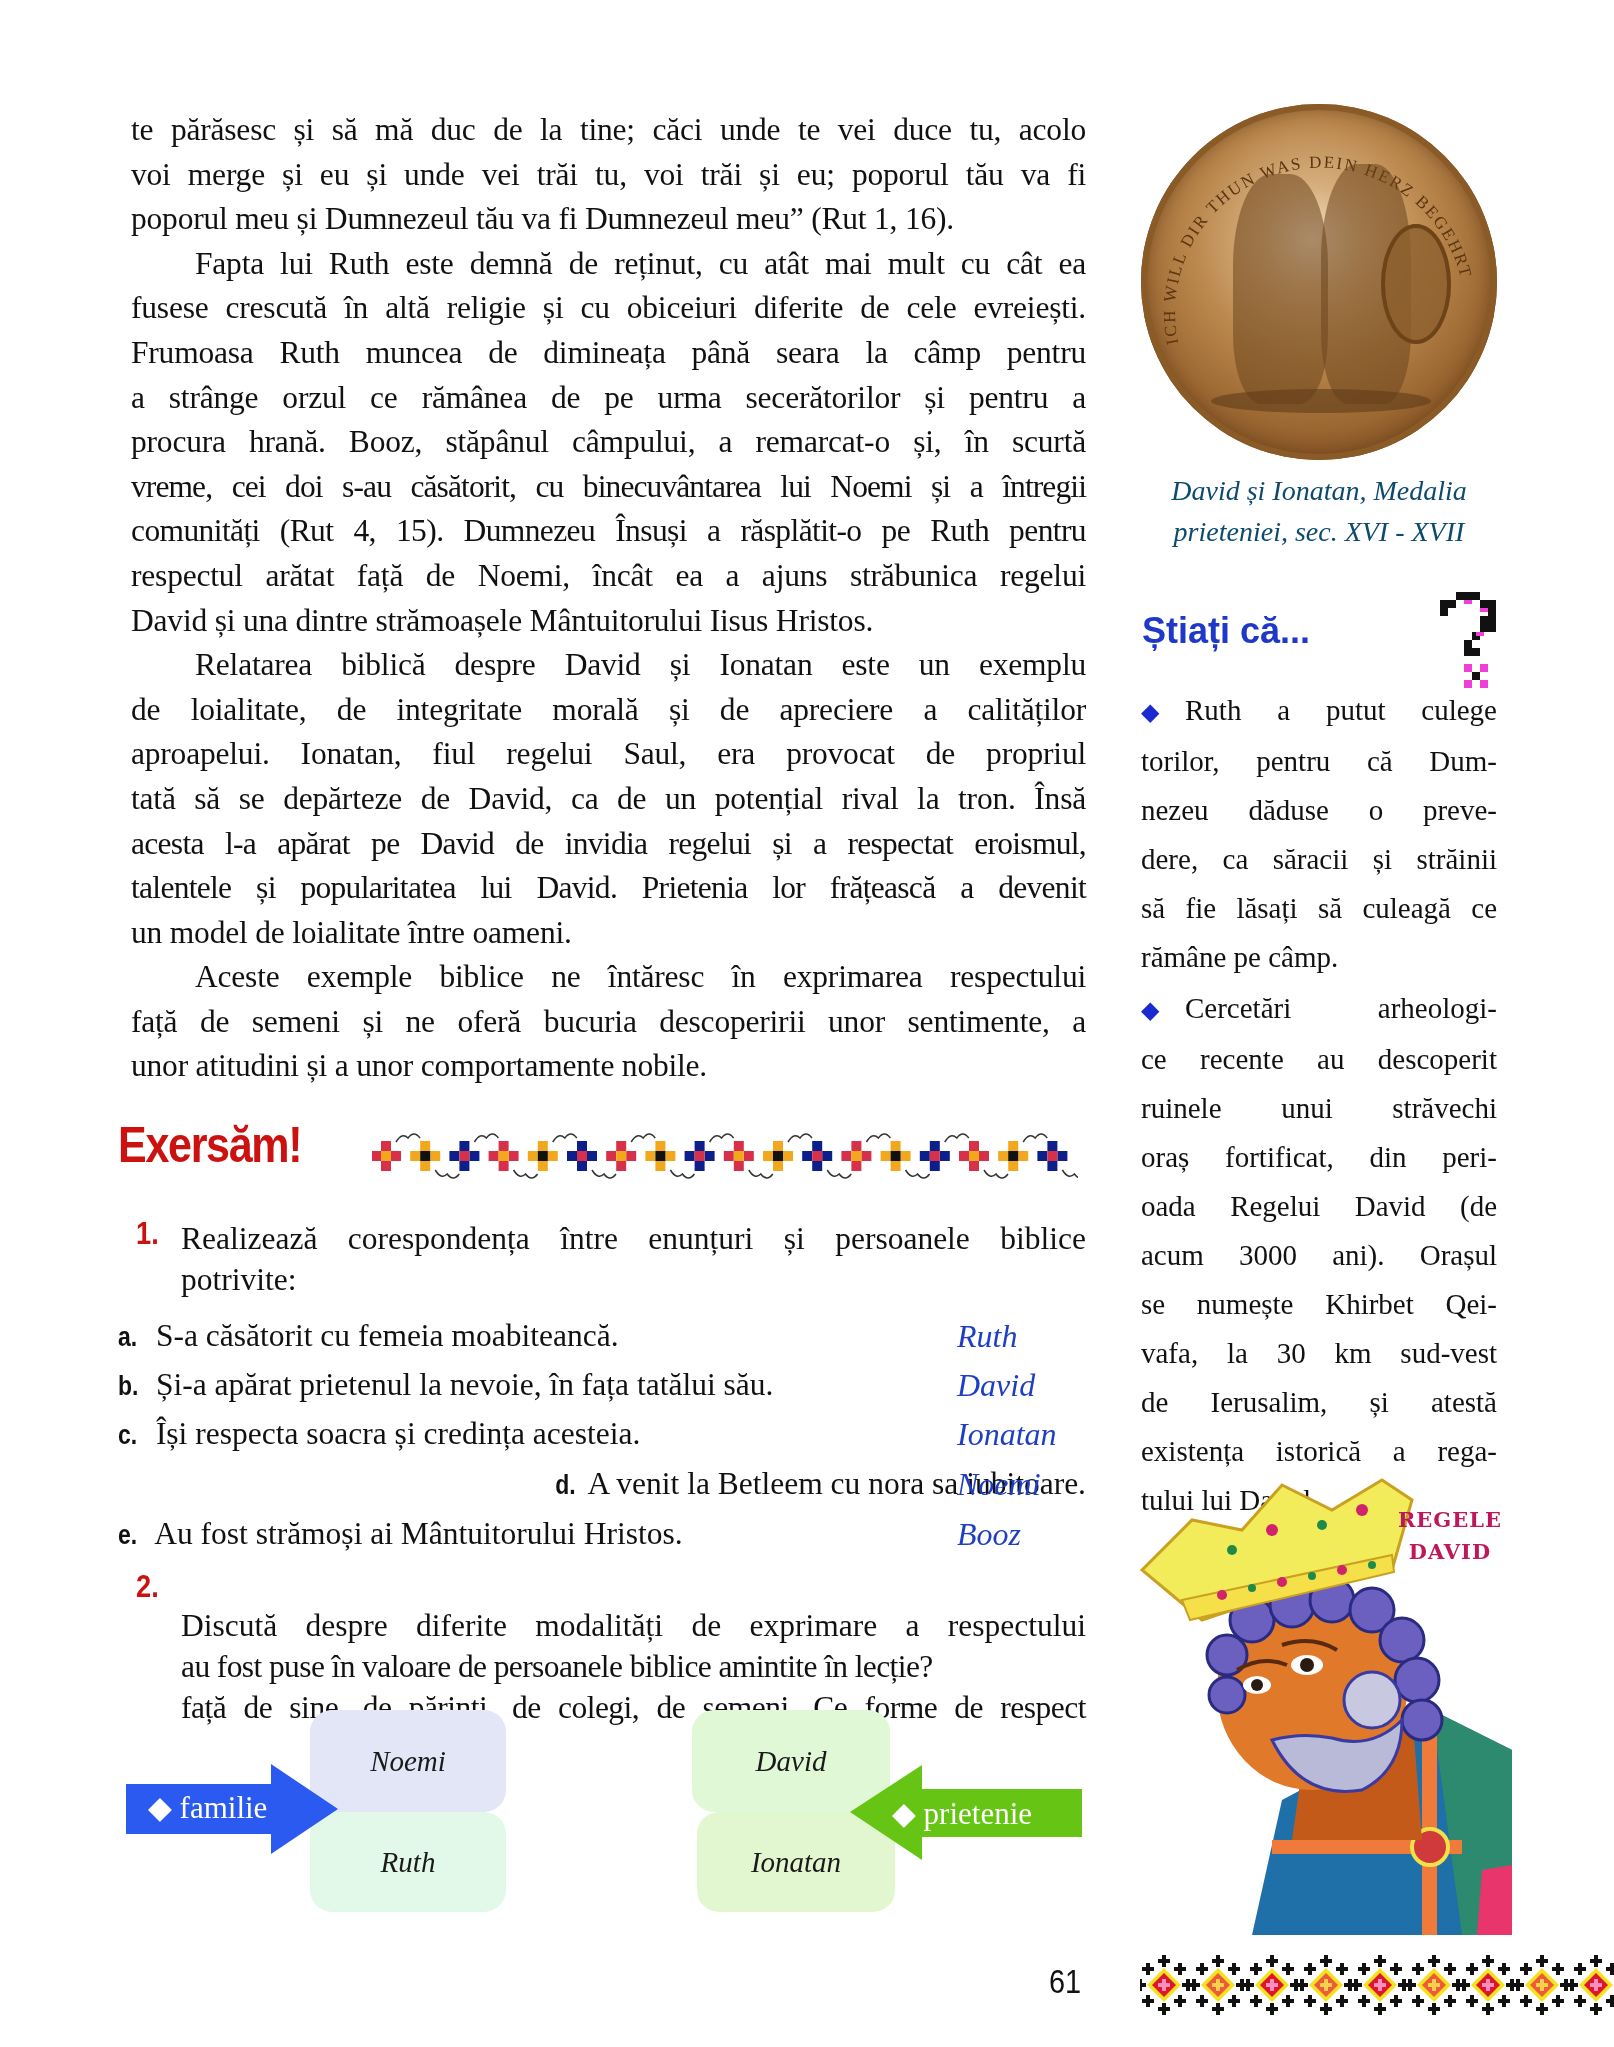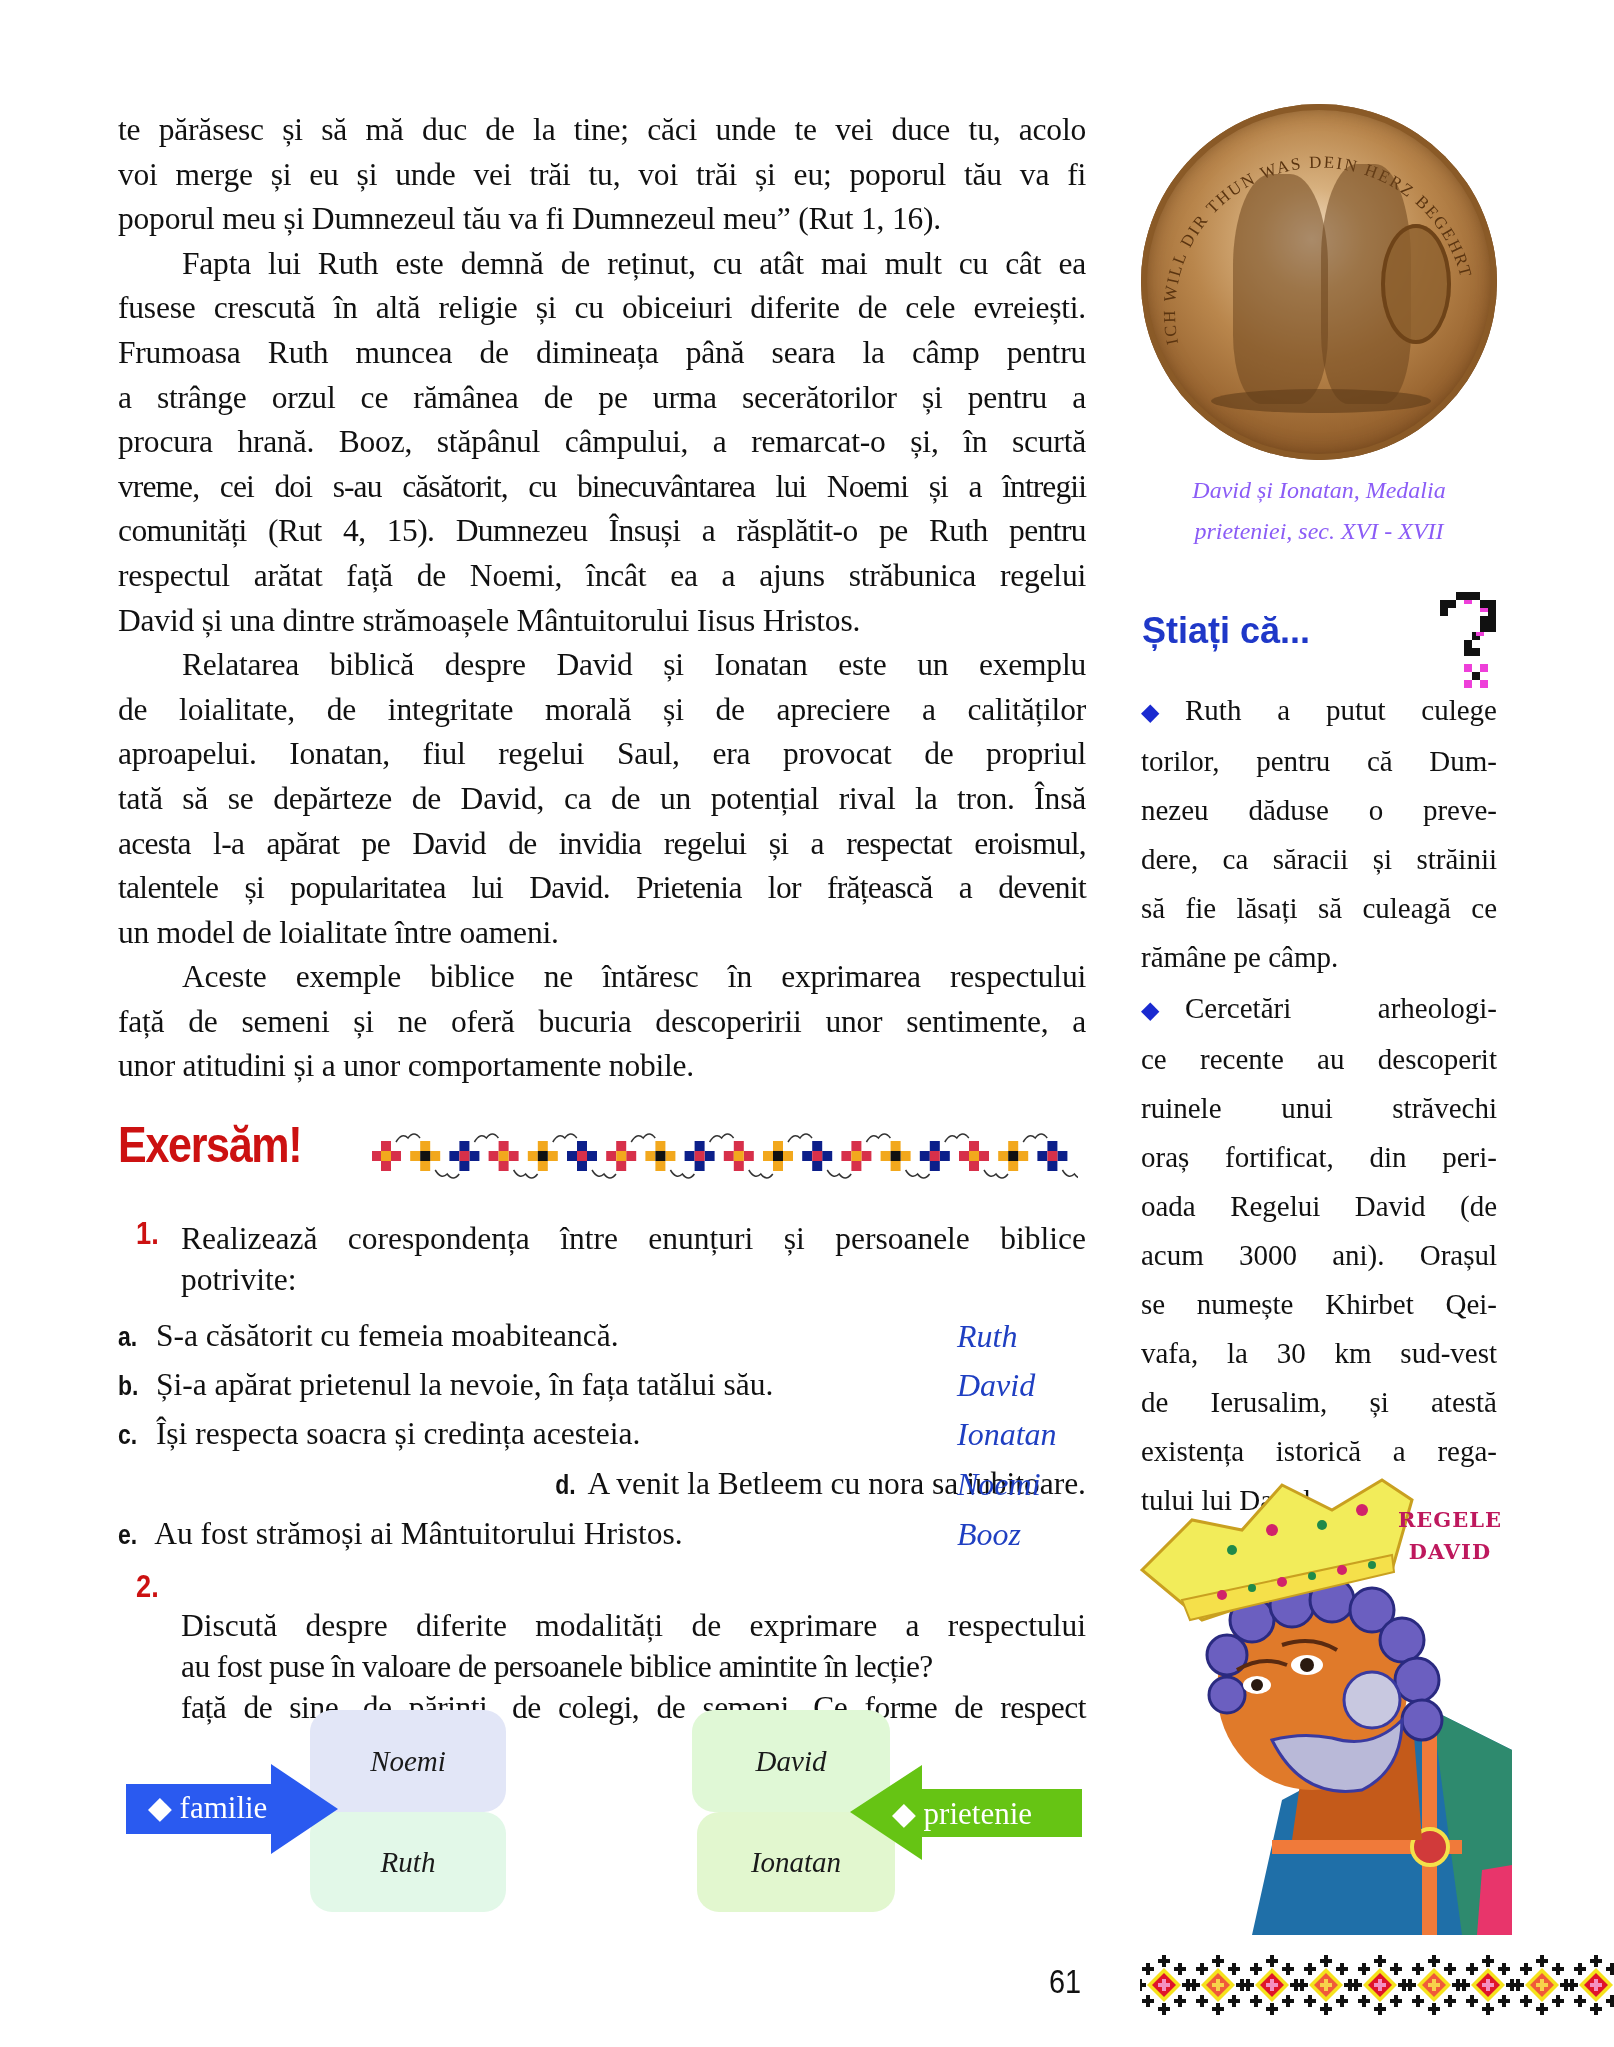--- a/index.html
+++ b/index.html
@@ -6,21 +6,21 @@
   html, body { width: 1614px; height: 2047px; background: #ffffff; overflow: hidden; }
   body { position: relative; font-family: "Liberation Serif", "DejaVu Serif", serif; color: #111; }
 
   .body-text {
     position: absolute; left: 118px; top: 108px; width: 968px;
     font-size: 31.5px; line-height: 44.6px; text-align: justify;
     font-family: "Liberation Serif", serif; letter-spacing: -0.2px;
   }
   .body-text p { text-indent: 0; }
   .body-text p.indent { text-indent: 64px; }
-  .body-text p span.line { display: block; text-align-last: justify; }
+  .body-text p span.line { display: block; text-align-last: justify; margin-left: 13px; }
   .body-text p span.line.last { text-align-last: left; }
 
   
   .medal {
     position: absolute; left: 1141px; top: 104px; width: 356px; height: 356px;
     border-radius: 50%;
     background: radial-gradient(circle at 48% 38%, #f3dfc6 0%, #d7b07e 18%, #b9864c 42%, #9a6631 66%, #7a4a1e 86%, #5e3614 100%);
     box-shadow: inset 0 0 0 6px #8a5a27, inset 0 0 22px rgba(60,30,5,0.6);
     overflow: hidden;
   }
@@ -28,21 +28,21 @@
     position: absolute; inset: 0; font-family: "Liberation Serif", serif; font-size: 16px; color: #5a3410; letter-spacing: 2px;
   }
   .medal .fig { position: absolute; border-radius: 40% 40% 30% 30%; background: rgba(110,70,30,0.55); }
   .medal .fig.f1 { left: 92px; top: 70px; width: 95px; height: 230px; }
   .medal .fig.f2 { left: 180px; top: 60px; width: 90px; height: 240px; }
   .medal .shield { position: absolute; left: 240px; top: 120px; width: 70px; height: 120px; border-radius: 50%; background: rgba(140,95,45,0.8); box-shadow: inset 0 0 0 4px #6e4318; }
   .medal .ground { position: absolute; left: 70px; top: 285px; width: 220px; height: 24px; border-radius: 50%; background: rgba(95,60,25,0.6); }
 
   .caption {
     position: absolute; left: 1141px; top: 470px; width: 356px; text-align: center;
-    font-style: italic; font-size: 24px; line-height: 41px; color: #8b5cf6;
+    font-style: italic; font-size: 28px; line-height: 41px; color: #0c4a6e;
   }
 
   .stiati-title {
     position: absolute; left: 1142px; top: 610px;
     font-family: "Liberation Sans", "DejaVu Sans", sans-serif; font-weight: bold; font-size: 36px;
     color: #1f38c8;
   }
   .qmark { position: absolute; left: 1440px; top: 592px; width: 56px; height: 96px; }
 
   .sidebar-text {

